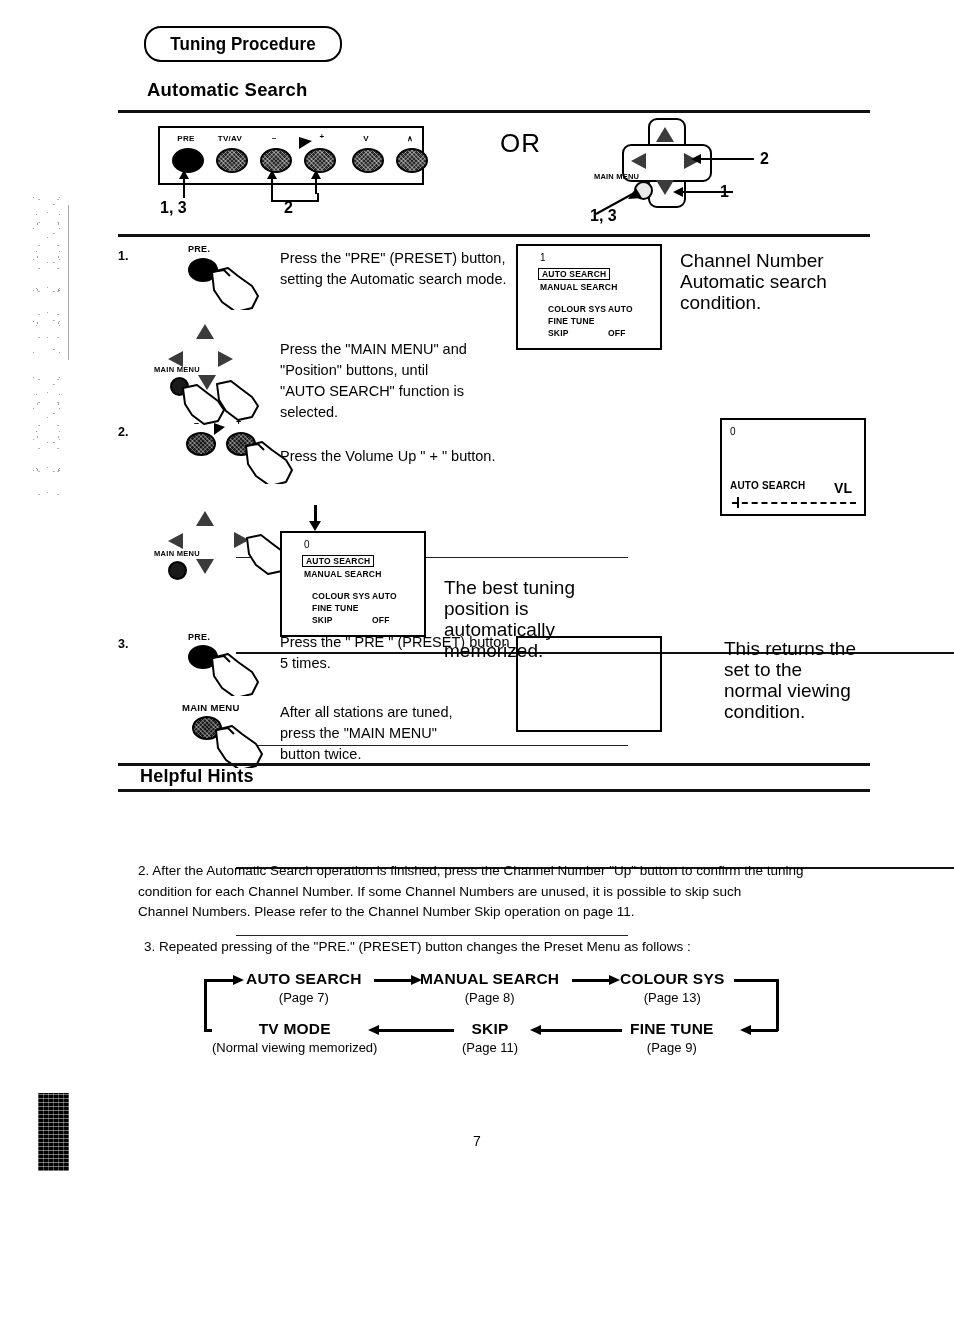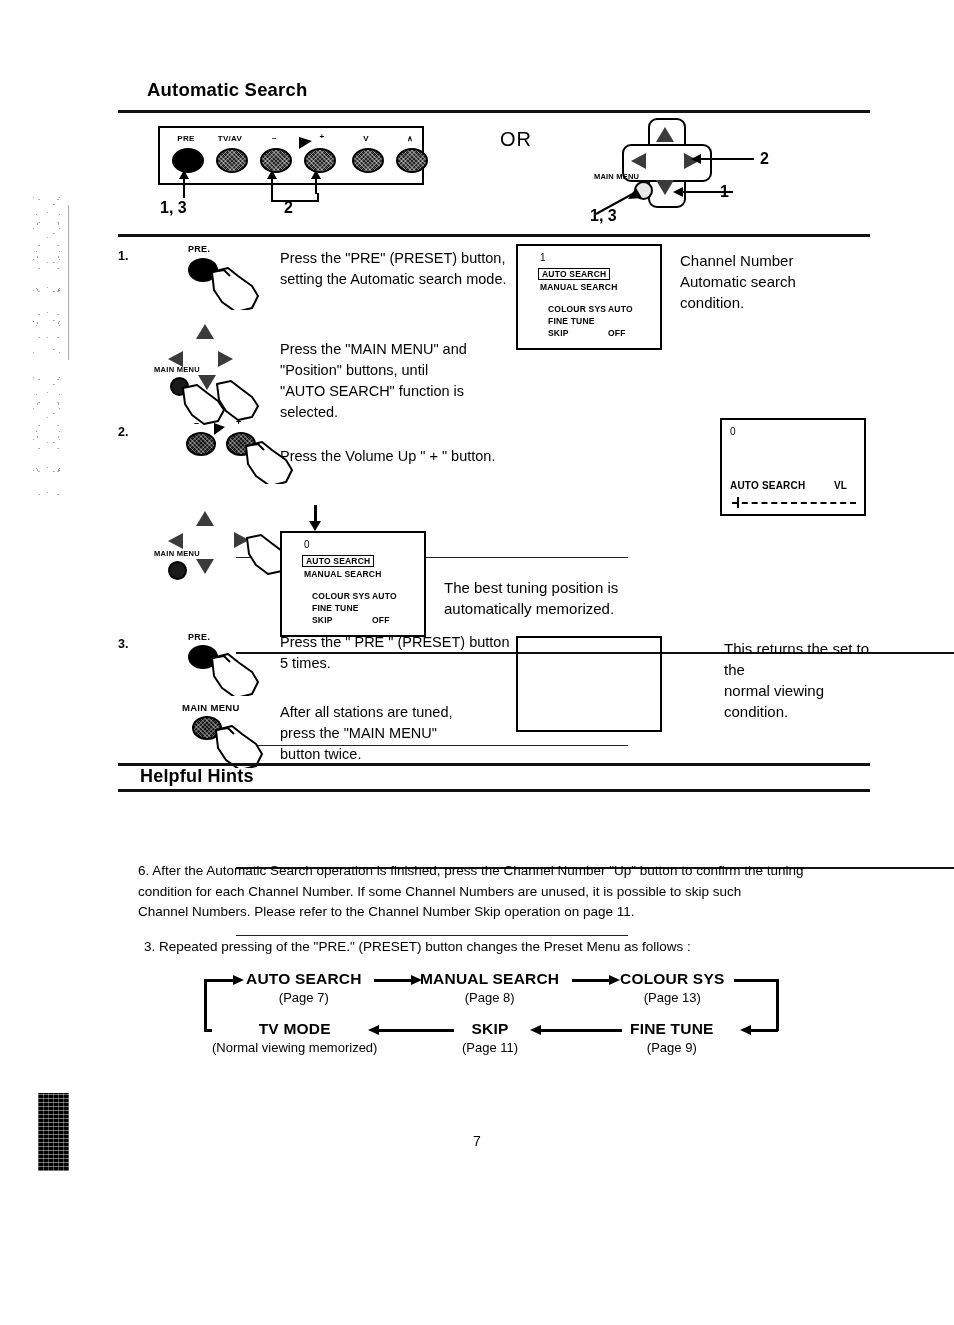--- a/index.html
+++ b/index.html
@@ -56,21 +56,21 @@
     border-bottom:8px solid transparent;
   }
   .arrow-up{position:absolute;width:2px;background:#000;}
   .arrow-up:after{
     content:"";position:absolute;left:-4px;top:-8px;width:0;height:0;
     border-left:5px solid transparent;border-right:5px solid transparent;
     border-bottom:9px solid #000;
   }
   .brace{position:absolute;border:2px solid #000;border-top:none;}
   .callout{position:absolute;font-size:16px;font-weight:bold;}
-  .or-label{position:absolute;left:500px;top:128px;font-size:20px;letter-spacing:1px;}
+  .or-label{position:absolute;left:500px;top:128px;font-size:26px;letter-spacing:1px;}
 
   
   .dpad{position:absolute;left:622px;top:118px;width:86px;height:86px;}
   .dpad .cross-v{position:absolute;left:26px;top:0;width:34px;height:86px;
     border:2px solid #000;border-radius:9px;background:#fff;}
   .dpad .cross-h{position:absolute;left:0;top:26px;width:86px;height:34px;
     border:2px solid #000;border-radius:9px;background:#fff;}
   .dpad .cross-fill{position:absolute;background:#fff;}
   .tri{position:absolute;width:0;height:0;}
   .tri.up{border-left:9px solid transparent;border-right:9px solid transparent;border-bottom:15px solid #3b3b3b;}
@@ -90,21 +90,21 @@
   
   .steps{position:absolute;left:118px;top:240px;width:752px;}
   .step-row{position:relative;display:flex;}
   .col-num{width:22px;flex:0 0 22px;padding-top:6px;}
   .col-num span{font-size:12.5px;font-weight:bold;}
   .col-icon{width:140px;flex:0 0 140px;position:relative;}
   .col-text{flex:1;padding-top:8px;}
   .col-text p{margin:0;font-size:14.5px;line-height:21px;}
   .col-osd{width:150px;flex:0 0 150px;position:relative;}
   .col-note{width:190px;flex:0 0 190px;padding-top:10px;padding-left:14px;}
-  .col-note p{margin:0;font-size:15px;line-height:21px;}
+  .col-note p{margin:0;font-size:19px;line-height:21px;}
 
   
   .osd{
     border:2px solid #000;background:#fff;position:relative;
     width:142px;height:102px;
   }
   .osd .ch{position:absolute;left:22px;top:6px;font-size:10px;}
   .osd .item{position:absolute;font-size:8.5px;font-weight:bold;letter-spacing:.2px;}
   .osd .sel{border:1.5px solid #000;padding:0 3px;}
   .osd-tall{height:94px;}
@@ -182,20 +182,23 @@
 </head>
 <body>
 
 <div class="page">
 
   <div class="speckle" style="left:30px;top:195px;width:42px;height:160px;"></div>
   <div class="speckle" style="left:30px;top:375px;width:42px;height:120px;"></div>
   <div class="spine" style="left:68px;top:205px;height:155px;"></div>
   <div class="blackmark" style="left:38px;top:1093px;width:31px;height:78px;"></div>
 
+  <div class="title-pill">
+    <span>Tuning Procedure</span>
+  </div>
   <div class="section-h2">Automatic Search</div>
 
   <div class="rule hr-thick" style="left:118px;top:110px;width:752px;"></div>
   <div class="rule hr-thick" style="left:118px;top:234px;width:752px;"></div>
 
   <div class="panel-box">
     <div class="btn-row">
       <div class="btn-cap" style="left:6px;top:6px;">PRE</div>
       <div class="btn-cap" style="left:50px;top:6px;">TV/AV</div>
       <div class="btn-cap" style="left:94px;top:5px;">–</div>
@@ -327,21 +330,21 @@
           <path d="M4,6 L16,4 L22,10" fill="none" stroke="#000" stroke-width="2"></path>
         </svg>
       </div>
       <div class="col-text" style="padding-top:34px;">
         <p style="white-space:pre-line;">Press the Volume Up " + " button.</p>
       </div>
       <div class="col-osd">
         <div class="osd osd-tall" style="margin-top:6px;">
           <div class="ch" style="left:8px;">0</div>
           <div class="item" style="left:8px;top:60px;font-size:10px;">AUTO SEARCH</div>
-          <div class="item" style="left:112px;top:60px;font-size:10px;">VL</div>
+          <div class="item" style="left:112px;top:60px;font-size:14px;">VL</div>
           <div class="tunebar">
             <div class="dash"></div>
             <div class="cursor"></div>
           </div>
         </div>
       </div>
     </div>
     <div class="rule hr-thin" style="left:118px;top:505px;width:392px;"></div>
 
     <div class="step-row" style="height:125px;">
@@ -426,21 +429,21 @@
       </div>
       <div class="col-osd"></div>
       <div class="col-note"></div>
     </div>
   </div>
 
   <div class="rule hr-thick" style="left:118px;top:763px;width:752px;"></div>
   <div class="hints-h">Helpful Hints</div>
   <div class="rule hr-thick" style="left:118px;top:789px;width:752px;"></div>
 
-  <div class="hint" style="left:138px;top:861px;width:730px;white-space:pre-line;">6. After the Automatic Search operation is finished, press the Channel Number "Up" button to confirm the tuning
+  <div class="hint" style="left:138px;top:861px;width:730px;white-space:pre-line;">2. After the Automatic Search operation is finished, press the Channel Number "Up" button to confirm the tuning
  condition for each Channel Number. If some Channel Numbers are unused, it is possible to skip such
  Channel Numbers. Please refer to the Channel Number Skip operation on page 11.</div>
   <div class="hint" style="left:144px;top:937px;width:730px;white-space:pre-line;">3. Repeated pressing of the "PRE." (PRESET) button changes the Preset Menu as follows :</div>
 
   <div class="flow">
 
     <div class="node" style="left:54px;top:8px;">
       <div class="nm">AUTO SEARCH</div>
       <div class="pg">(Page 7)</div>
     </div>

